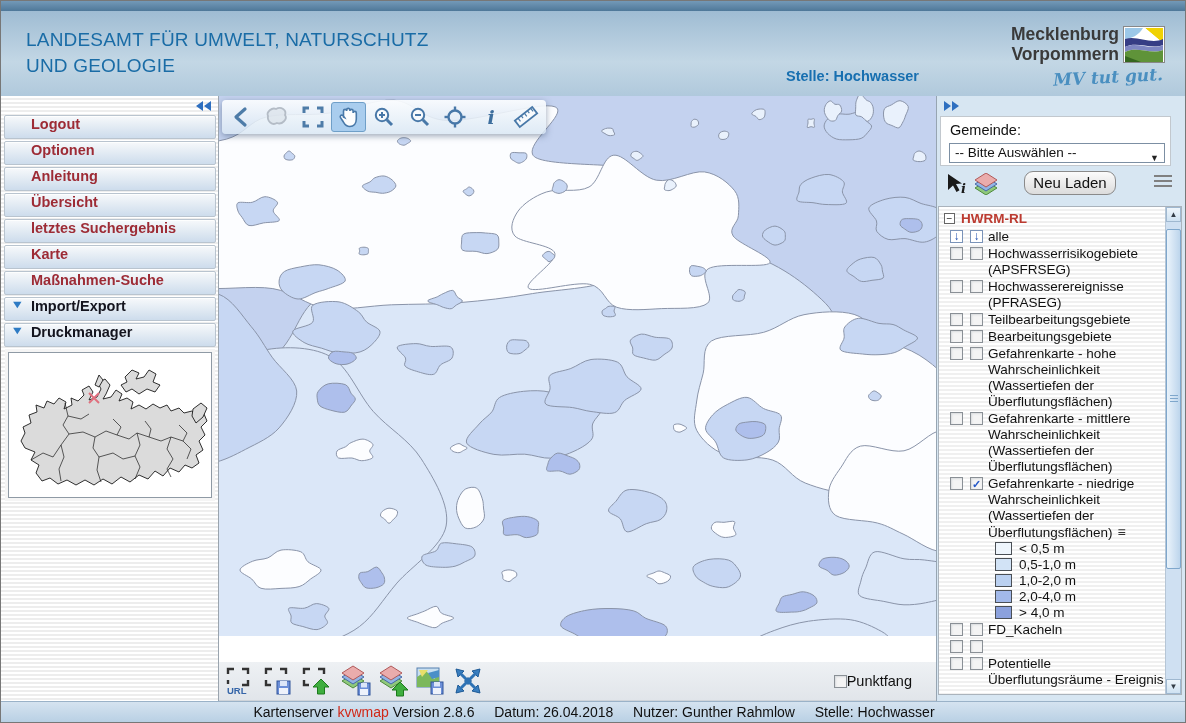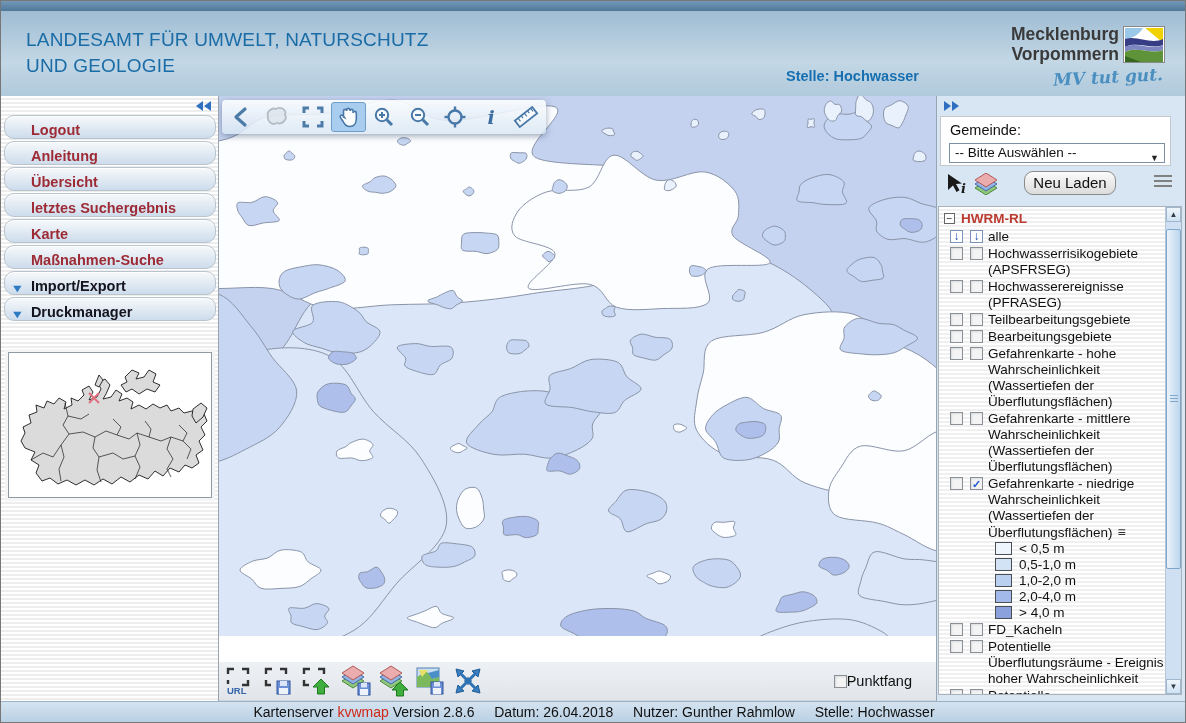--- a/index.html
+++ b/index.html
@@ -10,21 +10,21 @@
 .header{position:absolute;left:0;top:10px;width:100%;height:85px;background:linear-gradient(180deg,#9fbcd3,#c3d7e5 60%,#b0c9dc)}
 .title{position:absolute;left:25px;top:16px;color:#1a6ca6;font-size:19px;font-weight:normal;line-height:26px;letter-spacing:.2px}
 .stelle{position:absolute;left:785px;top:57px;color:#176fb0;font-weight:bold;font-size:14.5px}
 .brand{position:absolute;right:66px;top:13px;text-align:right;color:#3a3a3a;font-size:17.5px;font-weight:bold;line-height:20px}
 .brand-logo{position:absolute;right:20px;top:15px;width:42px;height:40px}
 .slogan{position:absolute;right:22px;top:56px;color:#4a8fc0;font-size:17px;font-style:italic;font-weight:bold;font-family:"DejaVu Serif",serif;transform:rotate(-3deg)}
 
 .left{position:absolute;left:0;top:95px;width:218px;height:605px;background:repeating-linear-gradient(180deg,#ffffff 0 2px,#ededed 2px 4px);border-right:1px solid #9aa4ae}
 .collapse-left{position:absolute;right:5px;top:4px;width:18px;height:12px}
 #menu{position:absolute;left:3px;top:19px;width:212px}
-.menu-btn{height:24px;margin-bottom:2px;background:linear-gradient(180deg,#f7f9fb 0%,#e4ecf4 45%,#cddcec 100%);border:1px solid #b9c4cf;border-radius:10px;display:flex;align-items:flex-end;padding-left:26px;font-size:14.5px;font-weight:bold;color:#9d2b35;box-shadow:inset 0 1px 0 rgba(255,255,255,.8)}
+.menu-btn{height:24px;margin-bottom:2px;background:linear-gradient(180deg,#f7f9fb 0%,#e4ecf4 45%,#cddcec 100%);border:1px solid #b9c4cf;border-radius:2px;display:flex;align-items:flex-start;padding-left:26px;font-size:14.5px;font-weight:bold;color:#9d2b35;box-shadow:inset 0 1px 0 rgba(255,255,255,.8)}
 .menu-btn.group{color:#14141e;padding-left:7px}
 .menu-btn .tri{color:#2e7bc4;font-size:11px;margin-right:8px;transform:scaleX(1.3)}
 .overview{position:absolute;left:7px;top:256px;width:204px;height:146px;background:#fff;border:1px solid #8f9aa5;box-shadow:0 0 0 3px #f5f5f5}
 
 .map{position:absolute;left:218px;top:95px;width:717px;height:540px;overflow:hidden;background:#c4d2ef}
 #flood path{stroke:#8a94a9;stroke-width:1}
 .map-toolbar{position:absolute;left:3px;top:4px;width:324px;height:34px;background:linear-gradient(180deg,rgba(250,252,254,.95),rgba(216,230,243,.82));border-radius:4px;box-shadow:0 2px 6px rgba(60,80,110,.5);display:flex;align-items:center;padding:0 2px}
 .tool{width:36px;height:30px;display:flex;align-items:center;justify-content:center;border-radius:3px}
 .tool.active{background:#a9cdee;border:1px solid #6f9fc8}
 
@@ -102,20 +102,23 @@
   </div>
 
   <div class="left">
     <svg class="collapse-left" viewBox="0 0 18 12">
       <polygon points="8,1 1,6 8,11" fill="#2e6fc0"></polygon>
         <polygon points="16,1 9,6 16,11" fill="#2e6fc0"></polygon>
     </svg>
     <div id="menu">
         <div class="menu-btn">
           <span>Logout</span>
+        </div>
+        <div class="menu-btn">
+          <span>Optionen</span>
         </div>
         <div class="menu-btn">
           <span>Anleitung</span>
         </div>
         <div class="menu-btn">
           <span>Übersicht</span>
         </div>
         <div class="menu-btn">
           <span>letztes Suchergebnis</span>
         </div>
@@ -482,21 +485,21 @@
           <div class="tl-row"><span class="cb"></span><span class="cb cb2"></span><span class="tl-label">Bearbeitungsgebiete</span></div>
           <div class="tl-row"><span class="cb"></span><span class="cb cb2"></span><span class="tl-label">Gefahrenkarte - hohe Wahrscheinlichkeit (Wassertiefen der Überflutungsflächen)</span></div>
           <div class="tl-row"><span class="cb"></span><span class="cb cb2"></span><span class="tl-label">Gefahrenkarte - mittlere Wahrscheinlichkeit (Wassertiefen der Überflutungsflächen)</span></div>
           <div class="tl-row"><span class="cb"></span><span class="cb cb2">✓</span><span class="tl-label">Gefahrenkarte - niedrige Wahrscheinlichkeit (Wassertiefen der Überflutungsflächen)<span class="tl-menu">≡</span></span></div>
           <div class="lg-row"><span class="sw" style="background: rgb(238, 245, 252);"></span><span class="lg-label">&lt; 0,5 m</span></div>
           <div class="lg-row"><span class="sw" style="background: rgb(210, 227, 246);"></span><span class="lg-label">0,5-1,0 m</span></div>
           <div class="lg-row"><span class="sw" style="background: rgb(186, 208, 240);"></span><span class="lg-label">1,0-2,0 m</span></div>
           <div class="lg-row"><span class="sw" style="background: rgb(162, 185, 234);"></span><span class="lg-label">2,0-4,0 m</span></div>
           <div class="lg-row"><span class="sw" style="background: rgb(139, 161, 221);"></span><span class="lg-label">&gt; 4,0 m</span></div>
           <div class="tl-row"><span class="cb"></span><span class="cb cb2"></span><span class="tl-label">FD_Kacheln</span></div>
-          <div class="tl-row"><span class="cb"></span><span class="cb cb2"></span><span class="tl-label">Potentielle Überflutungsräume - Ereignis hoher Wahrscheinlichkeit</span></div>
+          <div class="tl-row"><span class="cb"></span><span class="cb cb2"></span></div>
           <div class="tl-row"><span class="cb"></span><span class="cb cb2"></span><span class="tl-label">Potentielle Überflutungsräume - Ereignis</span></div>
         </div>
       <div class="tree-scroll">
         <div class="ts-btn" style="top:0">▲</div>
         <div class="ts-thumb">
             <div class="ts-grip"></div>
           </div>
         <div class="ts-btn" style="bottom:0">▼</div>
       </div>
     </div>

